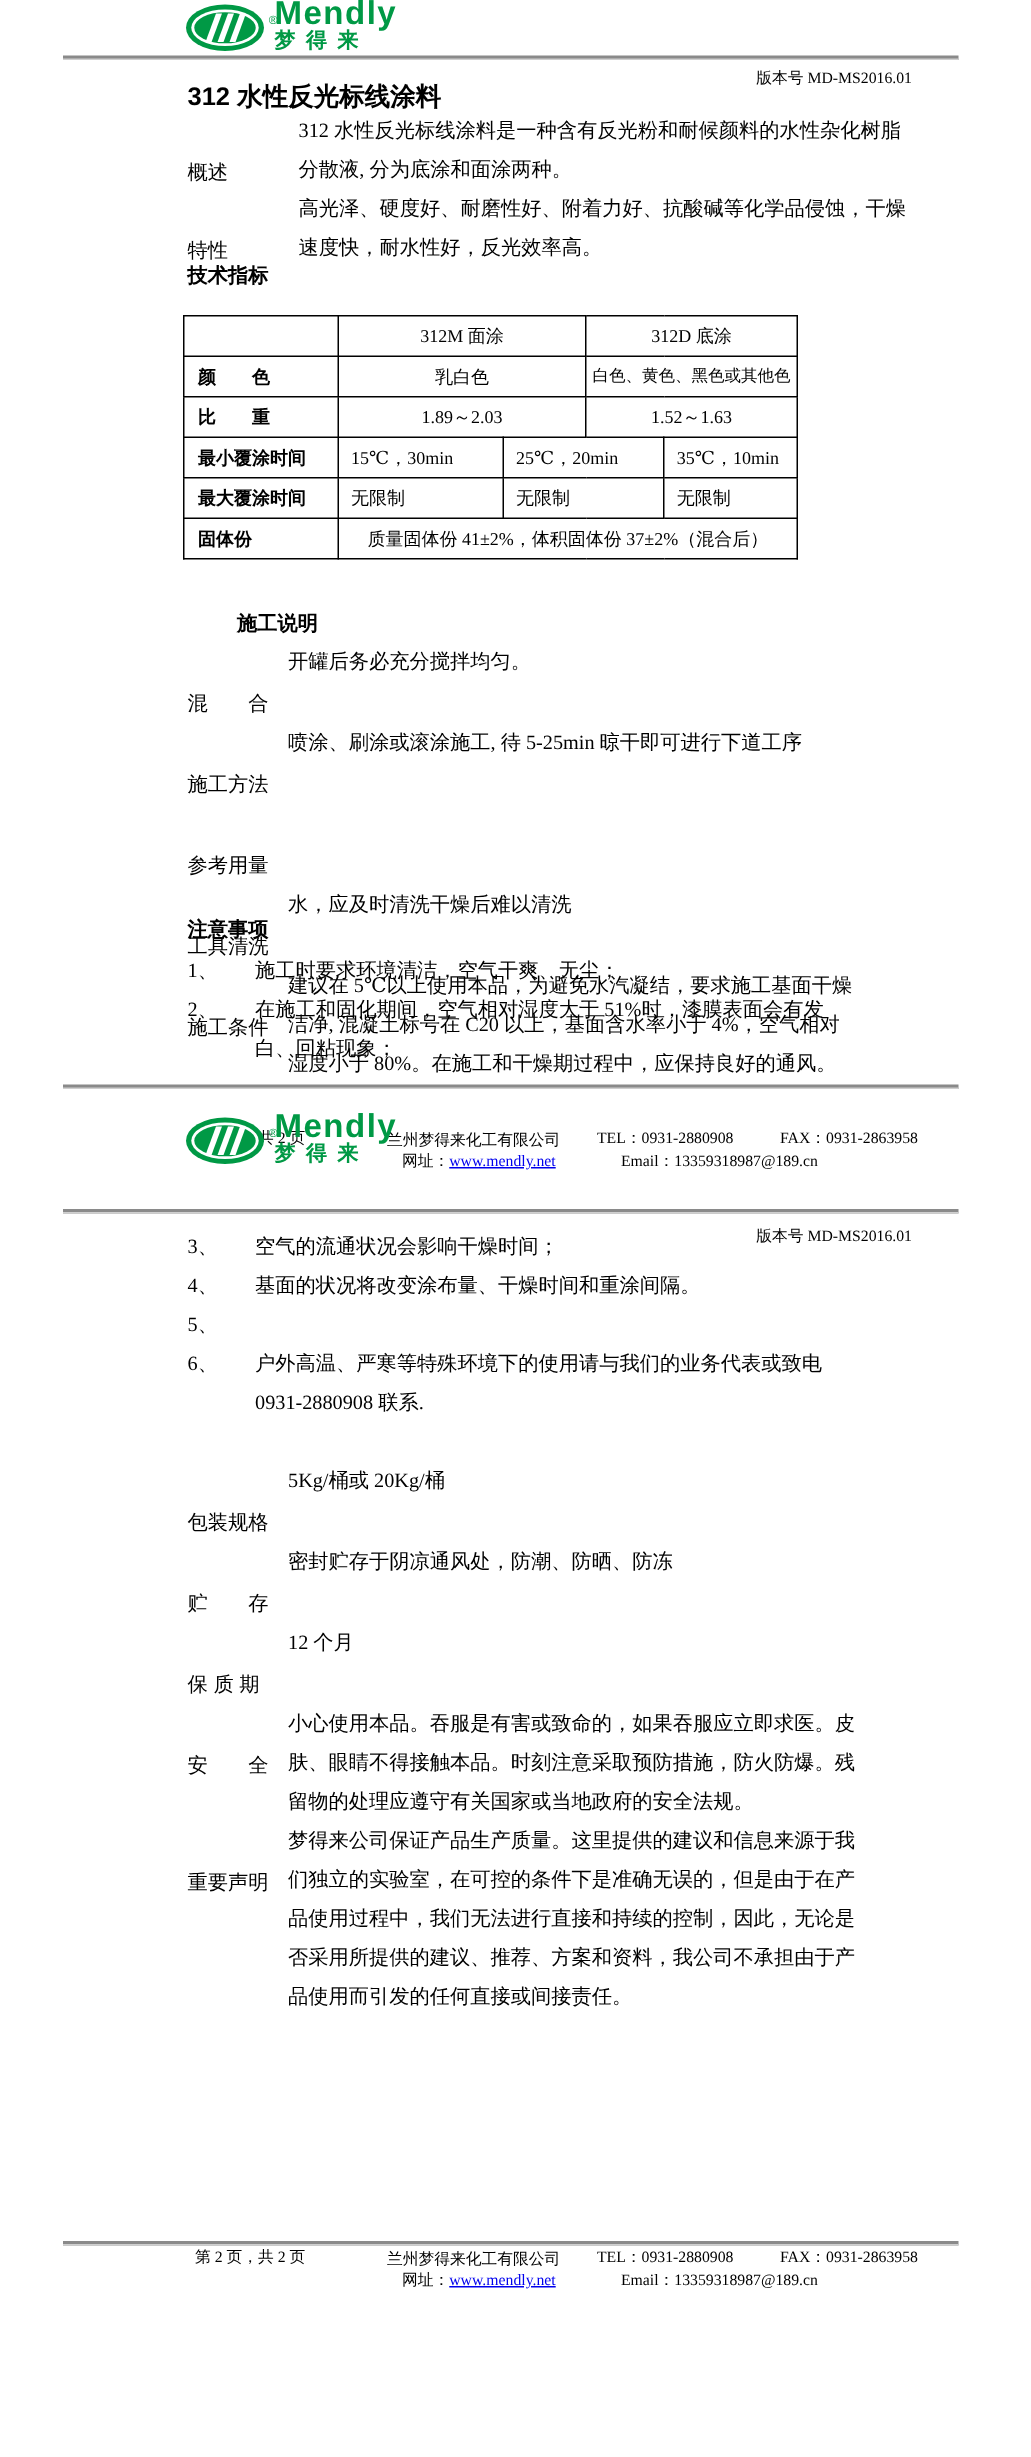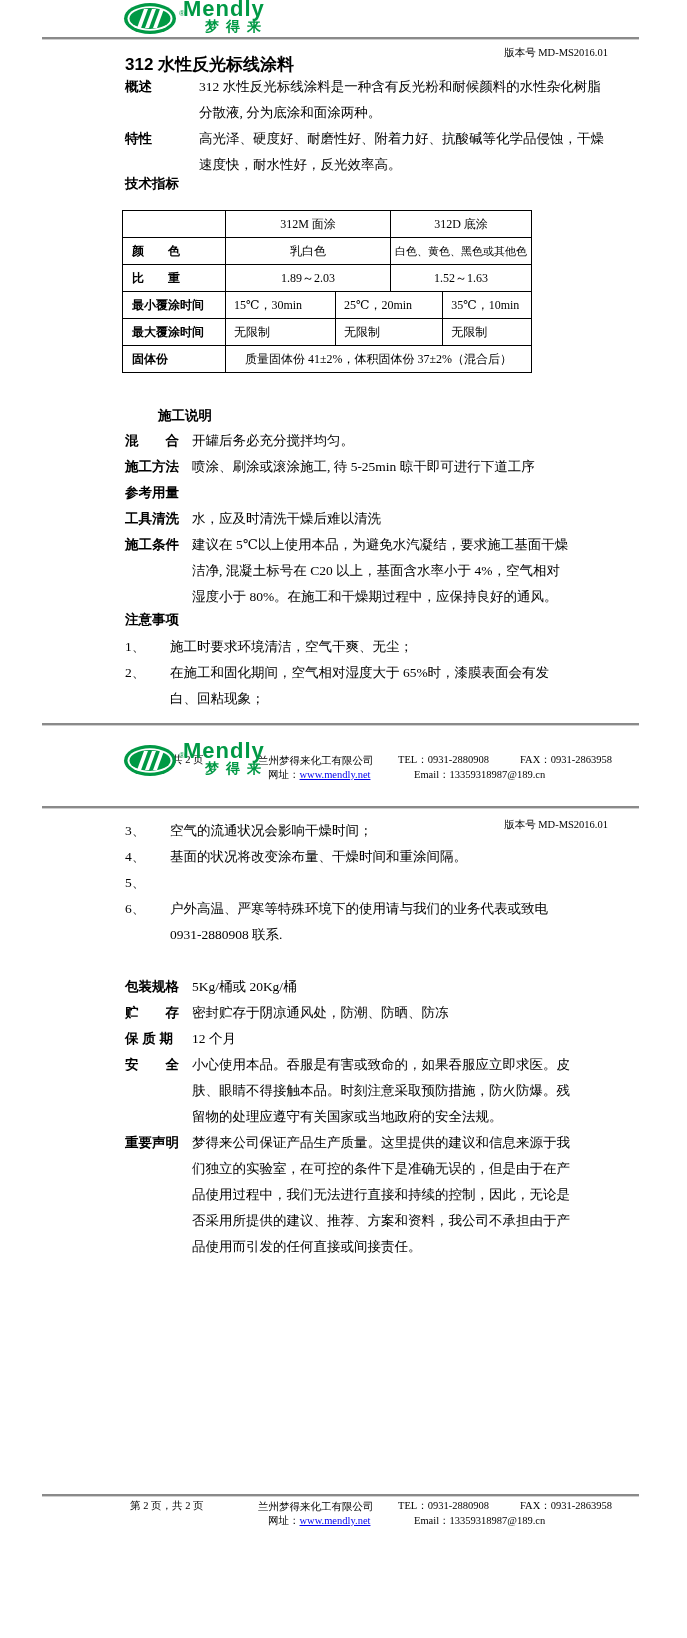--- a/index.html
+++ b/index.html
@@ -9,27 +9,27 @@
   .abs{position:absolute;}
   .rule{position:absolute;left:42px;width:597px;height:2px;background:#8a8a8a;border-bottom:1px solid #cfcfcf;}
   .sans{font-family:"Liberation Sans","DejaVu Sans",sans-serif;}
   .bold{font-weight:bold;}
   
   .logo{display:flex;align-items:flex-start;}
   .logo-mark{position:relative;width:56px;height:33px;flex:0 0 auto;}
   .logo-reg{position:absolute;top:-1px;right:-6px;font-size:8px;color:#009945;font-family:"Liberation Sans",sans-serif;}
   .logo-text{margin-left:4px;margin-top:-3px;}
   .logo-en{font-family:"Liberation Sans","DejaVu Sans",sans-serif;font-weight:bold;font-size:22px;line-height:20px;color:#009945;letter-spacing:1px;}
-  .logo-cn{font-family:"Liberation Sans","DejaVu Sans",sans-serif;font-weight:bold;font-size:14px;line-height:15px;color:#009945;letter-spacing:7px;margin-left:22px;}
+  .logo-cn{font-family:"Liberation Sans","DejaVu Sans",sans-serif;font-weight:bold;font-size:14px;line-height:15px;color:#009945;letter-spacing:7px;margin-left:0;}
   .version{position:absolute;left:36px;width:572px;text-align:right;font-size:10.5px;line-height:13px;margin-top:28px;}
   .doc-title{position:absolute;left:125px;font-family:"Liberation Sans","DejaVu Sans",sans-serif;font-weight:bold;font-size:17px;line-height:20px;}
   .sec-heading{position:absolute;left:125px;font-family:"Liberation Sans","DejaVu Sans",sans-serif;font-weight:bold;font-size:13.5px;line-height:20px;text-align:center;}
   
   .lp{display:flex;align-items:flex-start;}
-  .lp .lab{font-family:"Liberation Sans","DejaVu Sans",sans-serif;font-weight:bold;flex:0 0 auto;}
+  .lp .lab{font-family:"Liberation Sans","DejaVu Sans",sans-serif;font-weight:normal;flex:0 0 auto;margin-top:28px;}
   .lp .txt{flex:0 0 auto;}
   .lab-sm{width:35px;}
   .txt-wide{width:413px;margin-left:39px;}
   .lab-md{width:67px;}
   .txt-md{width:380px;}
   .num-col{width:45px;flex:0 0 auto;}
   .num-txt{width:402px;flex:0 0 auto;}
   
   table.spec{position:absolute;left:122px;border-collapse:collapse;table-layout:fixed;}
   table.spec td{border:1px solid #000;font-size:12px;height:24px;padding:0 4px;text-align:center;overflow:hidden;white-space:nowrap;}
@@ -151,21 +151,21 @@
 
   <div class="sec-heading" style="top:610px;">注意事项</div>
 
   <div class="abs" style="left:125px;top:634px;width:450px;">
     <div class="lp">
       <span class="num-col">1、</span>
       <span class="num-txt">施工时要求环境清洁，空气干爽、无尘；</span>
     </div>
     <div class="lp">
       <span class="num-col">2、</span>
-      <span class="num-txt">在施工和固化期间，空气相对湿度大于 65%时，漆膜表面会有发白、回粘现象；</span>
+      <span class="num-txt">在施工和固化期间，空气相对湿度大于 51%时，漆膜表面会有发白、回粘现象；</span>
     </div>
   </div>
 
   <div class="rule" style="top:723px;"></div>
   <div class="footer" style="top:725px;margin-top:25px;">
     <span class="f" style="left:88px;top:3px;">第 1 页，共 2 页</span>
     <span class="f bold sans" style="left:216px;top:3px;font-weight:normal;">兰州梦得来化工有限公司</span>
     <span class="f" style="left:356px;top:3px;">TEL：0931-2880908</span>
     <span class="f" style="left:478px;top:3px;">FAX：0931-2863958</span>
     <span class="f" style="left:226px;top:18px;"><span>网址：</span><a class="link">www.mendly.net</a></span>

